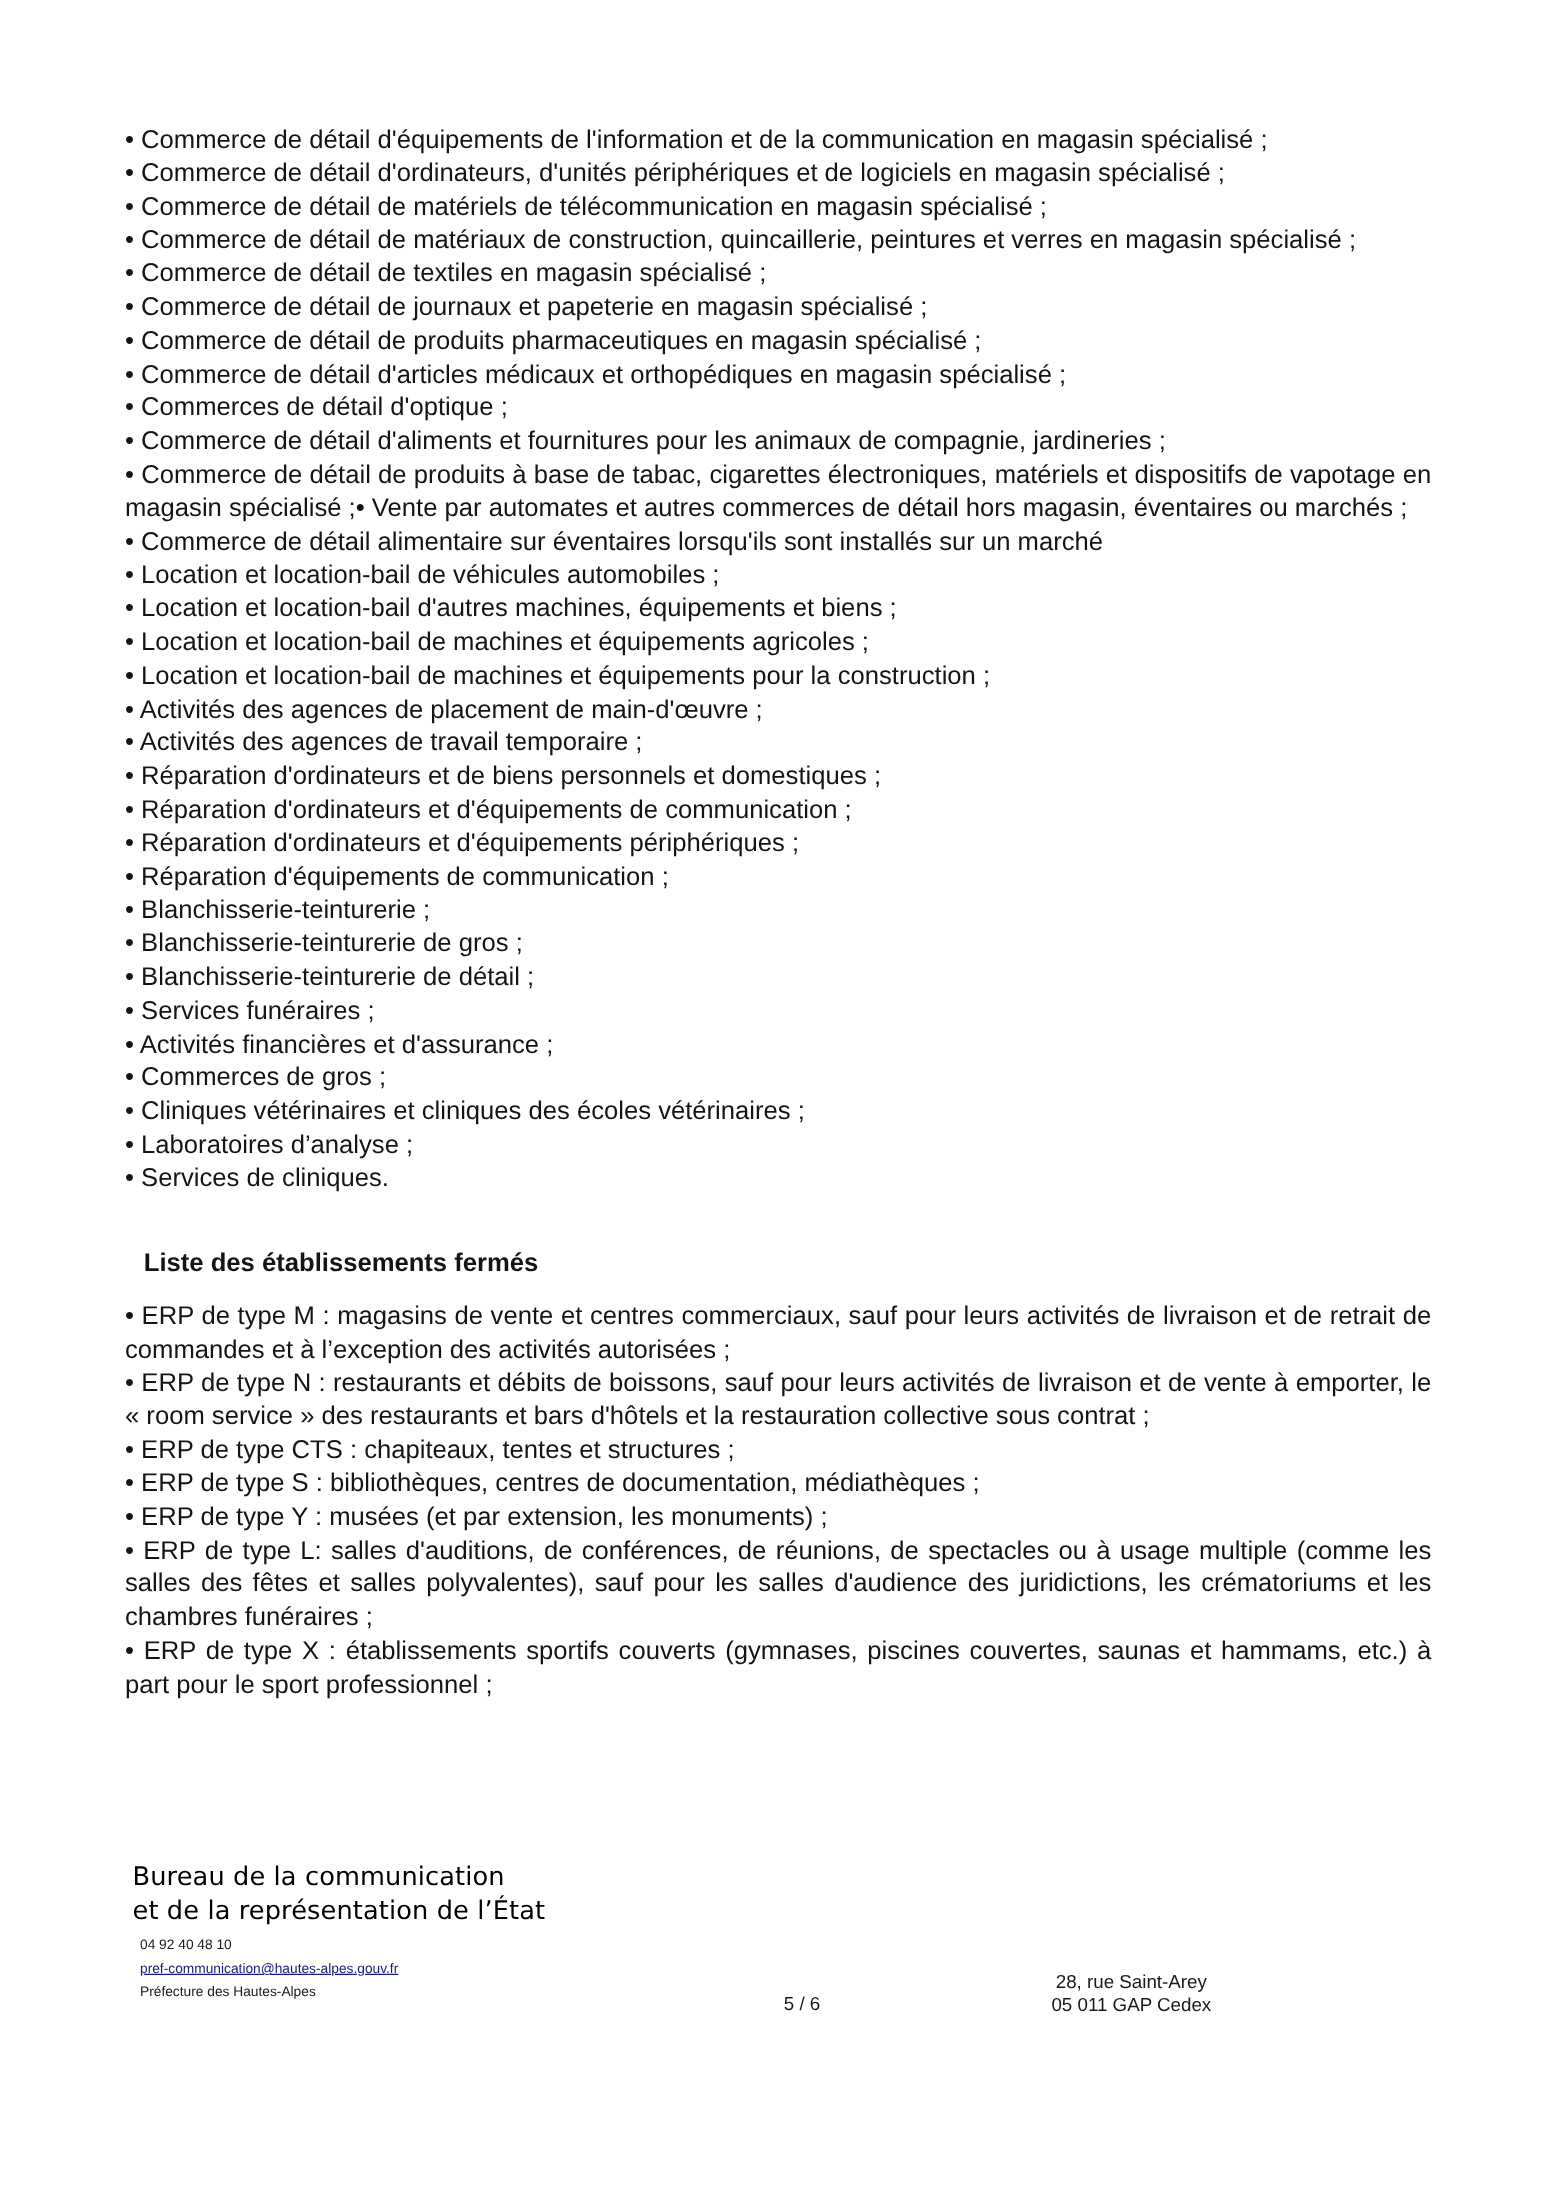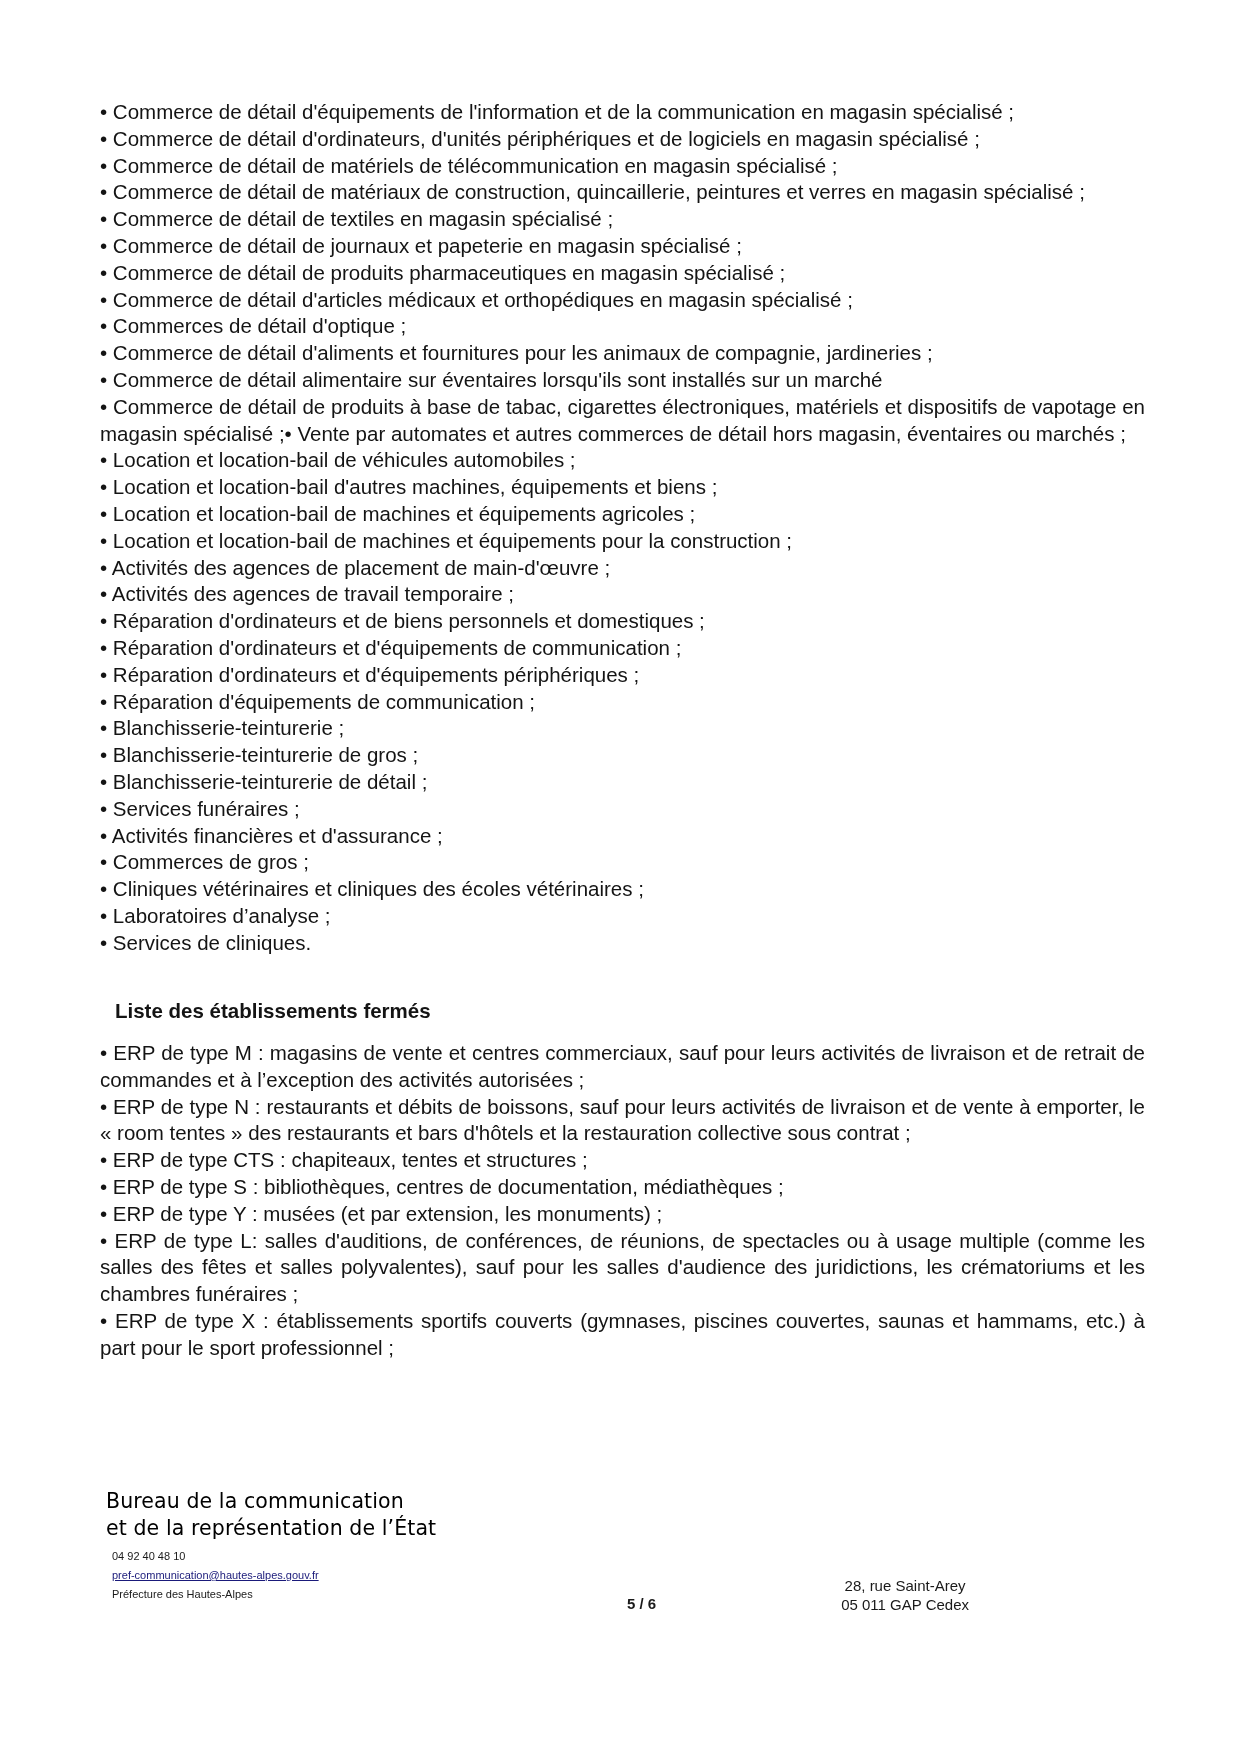--- a/index.html
+++ b/index.html
@@ -11,42 +11,42 @@
     color: #141414;
   }
   .item { text-align: justify; text-align-last: left; margin: 0; }
   .blank { height: 26.8px; }
   .section-heading { font-weight: bold; margin: 15px; }
   .footer-block { position: absolute; left: 106px; top: 1488px; font-family: "DejaVu Sans", sans-serif; }
   .footer-title { font-weight: normal; font-size: 20.5px; line-height: 27px; color: #000000; margin: 0; letter-spacing: 0.1px; }
   .footer-line { font-size: 11px; line-height: 19px; color: #1a1a1a; margin: 0 0 0 6px; font-family: "Liberation Sans", sans-serif; }
   .footer-line.phone { margin-top: 5px; }
   .footer-link { color: #1a1a7a; text-decoration: underline; }
-  .page-number { position: absolute; left: 627px; top: 1595px; font-family: "Liberation Sans", sans-serif; font-size: 15px; color: #1a1a1a; font-weight: bold; }
+  .page-number { position: absolute; left: 627px; top: 1595px; font-family: "Liberation Sans", sans-serif; font-size: 15px; color: #1a1a1a; }
   .address { position: absolute; right: 95px; top: 1576px; text-align: center; font-family: "Liberation Sans", sans-serif; font-size: 15px; line-height: 19px; color: #1a1a1a; }
   .address div { margin: 0; }
 </style>
 </head>
 <body>
 
 <div class="page">
   <div class="body-text">
     <div>
       <p class="item">• Commerce de détail d'équipements de l'information et de la communication en magasin spécialisé ;</p>
       <p class="item">• Commerce de détail d'ordinateurs, d'unités périphériques et de logiciels en magasin spécialisé ;</p>
       <p class="item">• Commerce de détail de matériels de télécommunication en magasin spécialisé ;</p>
       <p class="item">• Commerce de détail de matériaux de construction, quincaillerie, peintures et verres en magasin spécialisé ;</p>
       <p class="item">• Commerce de détail de textiles en magasin spécialisé ;</p>
       <p class="item">• Commerce de détail de journaux et papeterie en magasin spécialisé ;</p>
       <p class="item">• Commerce de détail de produits pharmaceutiques en magasin spécialisé ;</p>
       <p class="item">• Commerce de détail d'articles médicaux et orthopédiques en magasin spécialisé ;</p>
       <p class="item">• Commerces de détail d'optique ;</p>
       <p class="item">• Commerce de détail d'aliments et fournitures pour les animaux de compagnie, jardineries ;</p>
+      <p class="item">• Commerce de détail de produits à base de tabac, cigarettes électroniques, matériels et dispositifs de vapotage en magasin spécialisé ;• Vente par automates et autres commerces de détail hors magasin, éventaires ou marchés ;</p>
       <p class="item">• Commerce de détail alimentaire sur éventaires lorsqu'ils sont installés sur un marché</p>
-      <p class="item">• Commerce de détail de produits à base de tabac, cigarettes électroniques, matériels et dispositifs de vapotage en magasin spécialisé ;• Vente par automates et autres commerces de détail hors magasin, éventaires ou marchés ;</p>
       <p class="item">• Location et location-bail de véhicules automobiles ;</p>
       <p class="item">• Location et location-bail d'autres machines, équipements et biens ;</p>
       <p class="item">• Location et location-bail de machines et équipements agricoles ;</p>
       <p class="item">• Location et location-bail de machines et équipements pour la construction ;</p>
       <p class="item">• Activités des agences de placement de main-d'œuvre ;</p>
       <p class="item">• Activités des agences de travail temporaire ;</p>
       <p class="item">• Réparation d'ordinateurs et de biens personnels et domestiques ;</p>
       <p class="item">• Réparation d'ordinateurs et d'équipements de communication ;</p>
       <p class="item">• Réparation d'ordinateurs et d'équipements périphériques ;</p>
       <p class="item">• Réparation d'équipements de communication ;</p>
@@ -57,21 +57,21 @@
       <p class="item">• Activités financières et d'assurance ;</p>
       <p class="item">• Commerces de gros ;</p>
       <p class="item">• Cliniques vétérinaires et cliniques des écoles vétérinaires ;</p>
       <p class="item">• Laboratoires d’analyse ;</p>
       <p class="item">• Services de cliniques.</p>
     </div>
     <div class="blank"></div>
     <div>
       <p class="section-heading">Liste des établissements fermés</p>
       <p class="item">• ERP de type M : magasins de vente et centres commerciaux, sauf pour leurs activités de livraison et de retrait de commandes et à l’exception des activités autorisées ;</p>
-      <p class="item">• ERP de type N : restaurants et débits de boissons, sauf pour leurs activités de livraison et de vente à emporter, le « room tentes » des restaurants et bars d'hôtels et la restauration collective sous contrat ;</p>
+      <p class="item">• ERP de type N : restaurants et débits de boissons, sauf pour leurs activités de livraison et de vente à emporter, le « room service » des restaurants et bars d'hôtels et la restauration collective sous contrat ;</p>
       <p class="item">• ERP de type CTS : chapiteaux, tentes et structures ;</p>
       <p class="item">• ERP de type S : bibliothèques, centres de documentation, médiathèques ;</p>
       <p class="item">• ERP de type Y : musées (et par extension, les monuments) ;</p>
       <p class="item">• ERP de type L: salles d'auditions, de conférences, de réunions, de spectacles ou à usage multiple (comme les salles des fêtes et salles polyvalentes), sauf pour les salles d'audience des juridictions, les crématoriums et les chambres funéraires ;</p>
       <p class="item">• ERP de type X : établissements sportifs couverts (gymnases, piscines couvertes, saunas et hammams, etc.) à part pour le sport professionnel ;</p>
     </div>
   </div>
 
   <div class="footer-block">
     <p class="footer-title">Bureau de la communication</p>

